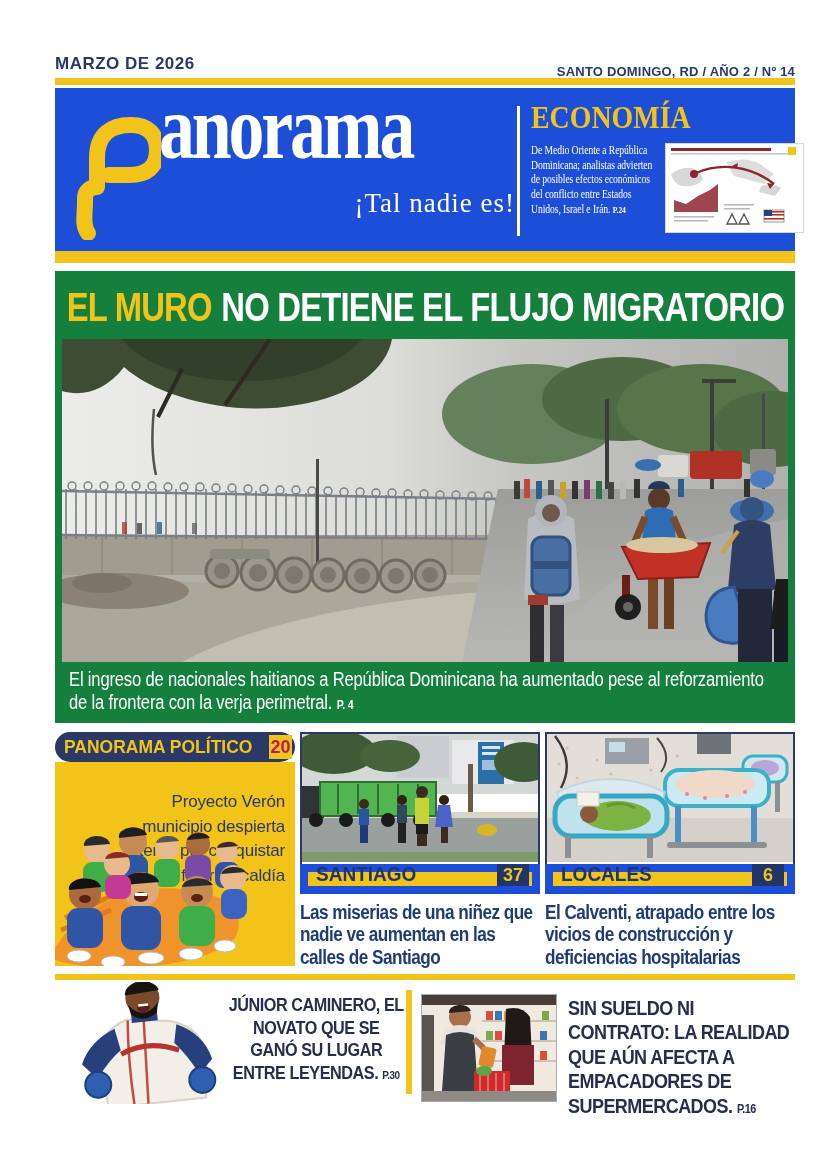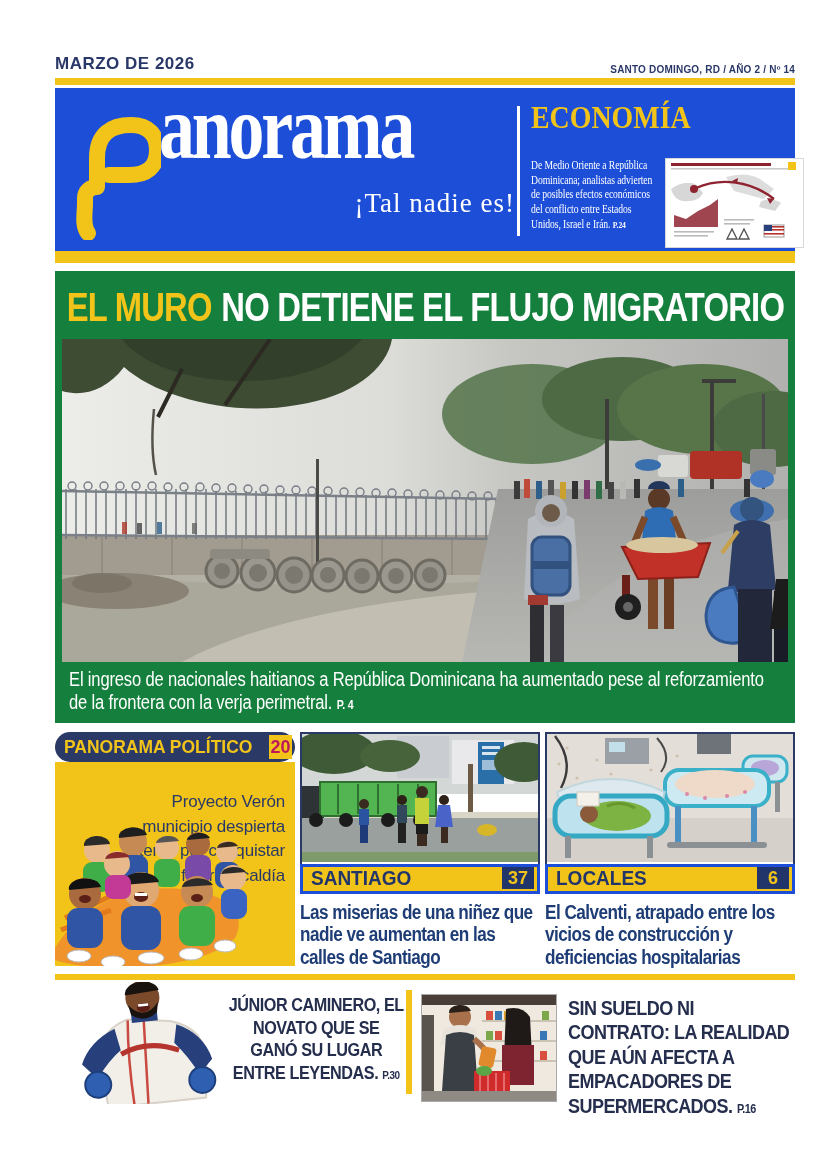--- a/index.html
+++ b/index.html
@@ -2,33 +2,33 @@
 <html><head>
 <meta charset="utf-8">
 <style>
   html,body{margin:0;padding:0;background:#ffffff;}
   .page{position:relative;width:840px;height:1152px;background:#ffffff;overflow:hidden;
         font-family:"Liberation Sans",sans-serif;}
   .abs{position:absolute;}
 
   
   .date{left:55px;top:54px;font-size:17px;font-weight:bold;color:#2A3869;letter-spacing:.5px;}
-  .edition{right:45px;top:64px;font-size:10px;font-weight:bold;color:#2A3869;text-align:right;letter-spacing:.2px;}
+  .edition{right:45px;top:64px;font-size:13px;font-weight:bold;color:#2A3869;text-align:right;letter-spacing:.2px;}
   .topline{left:55px;right:45px;top:78px;height:7px;background:#F2C41A;}
 
   
   .masthead{left:55px;right:45px;top:88px;height:163px;background:#1d4ed8;font-family:Liberation Serif, serif;}
   .logoP{left:10px;top:18px;}
   .logoword{left:104px;top:-14px;font-size:92px;font-weight:bold;color:#ffffff;letter-spacing:-4px;
             transform:scaleX(.78);transform-origin:left top;white-space:nowrap;}
   .tagline{left:120px;top:100px;width:340px;text-align:right;color:#ffffff;font-size:27px;letter-spacing:1px;}
   .mast-sep{left:462px;top:18px;width:3px;height:130px;background:#ffffff;}
   .econ{left:476px;top:12px;right:8px;}
   .econ-title{font-size:31px;font-weight:bold;color:#F2C41A;transform:scaleX(.9);transform-origin:left top;white-space:nowrap;}
-  .econ-row{display:flex;margin-top:22px;}
+  .econ-row{display:flex;margin-top:7px;}
   .econ-teaser{width:152px;flex:0 0 auto;color:#ffffff;font-size:11.5px;line-height:1.28;
                transform:scaleX(.84);transform-origin:left top;letter-spacing:-.1px;}
   .econ-teaser .pg{font-weight:bold;font-size:9px;}
   .infographic{margin-left:-18px;width:137px;height:88px;background:#ffffff;border:1px solid #d8d8d8;flex:0 0 auto;}
 
   
   .stripe{left:55px;right:45px;top:251px;height:12px;background:#F2C41A;}
 
   
   .hero{left:55px;right:45px;top:263px;height:452px;background:#15803d;margin-top:8px;}
@@ -48,21 +48,21 @@
   .pol-header{height:30px;background:#2B3966;display:flex;align-items:center;padding:0 3px 0 9px;box-sizing:border-box;border-radius:15px;}
   .pol-title{color:#F2C41A;font-size:19px;font-weight:bold;transform:scaleX(.92);transform-origin:left center;white-space:nowrap;}
   .badge-y{margin-left:auto;background:#F2C41A;color:#be185d;font-weight:bold;font-size:18px;
            width:32px;height:24px;display:flex;align-items:center;justify-content:center;}
   .pol-body{position:relative;height:204px;background:#F2C318;overflow:hidden;}
   .pol-teaser{position:absolute;right:10px;top:28px;left:50px;text-align:right;color:#2A3A68;
               font-size:17px;line-height:1.45;letter-spacing:-.2px;}
   .pol-cartoon{position:absolute;left:0;bottom:-4px;}
 
   .col-photo{display:block;border:2px solid #2B3966;border-bottom:none;width:100%;height:132px;box-sizing:border-box;}
-  .col-bar{height:30px;background:#F2C41A;border:3px solid #1d4ed8;display:flex;align-items:flex-start;
+  .col-bar{height:30px;background:#F2C41A;border:8px solid #1d4ed8;display:flex;align-items:flex-end;
            padding:0 3px 0 8px;box-sizing:border-box;}
   .col-bar-title{color:#21356B;font-size:20px;font-weight:bold;transform:scaleX(.95);transform-origin:left center;white-space:nowrap;}
   .badge-n{margin-left:auto;background:#21356B;color:#F2C41A;font-weight:bold;font-size:18px;
            min-width:32px;height:22px;display:flex;align-items:center;justify-content:center;}
   .col-headline{margin-top:7px;width:272px;color:#1E3D76;font-size:19.5px;font-weight:bold;line-height:1.15;
                 letter-spacing:-.6px;transform:scaleX(.88);transform-origin:left top;}
   .col-santiago{left:300px;width:240px;}
   .col-locales{left:545px;width:250px;}
 
   .divider{left:55px;right:45px;top:974px;height:6px;background:#F2C41A;}

